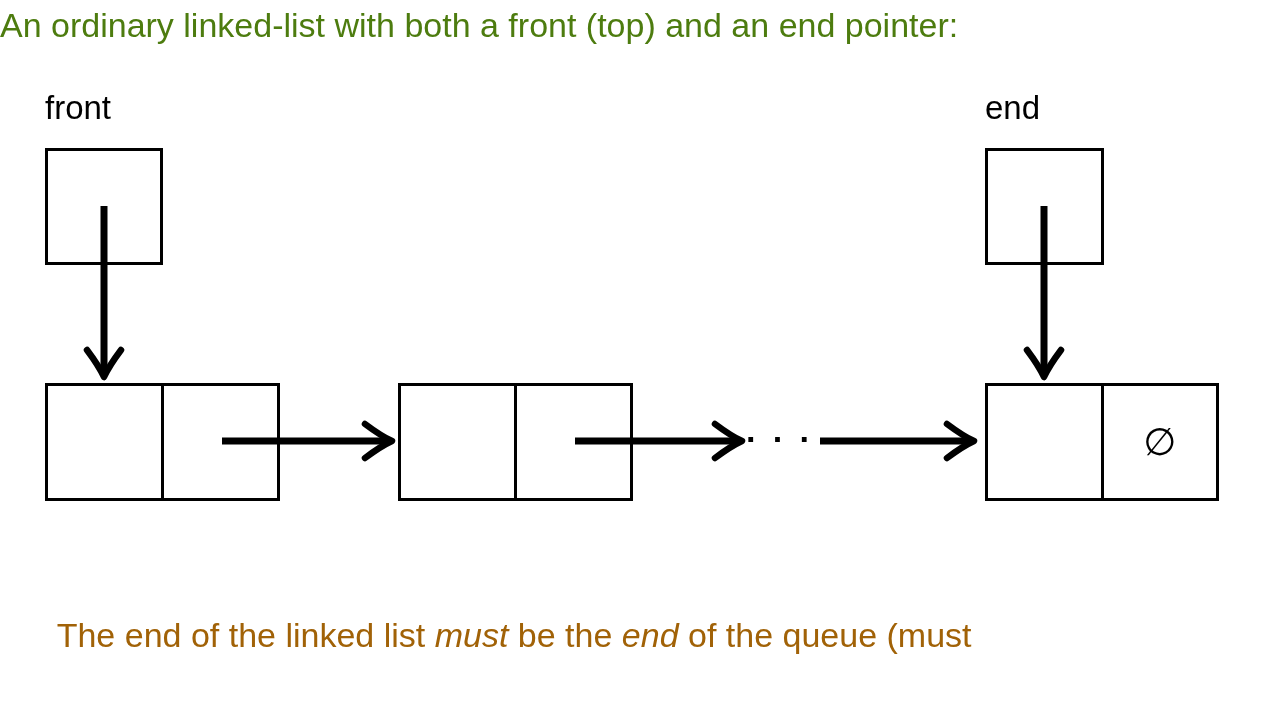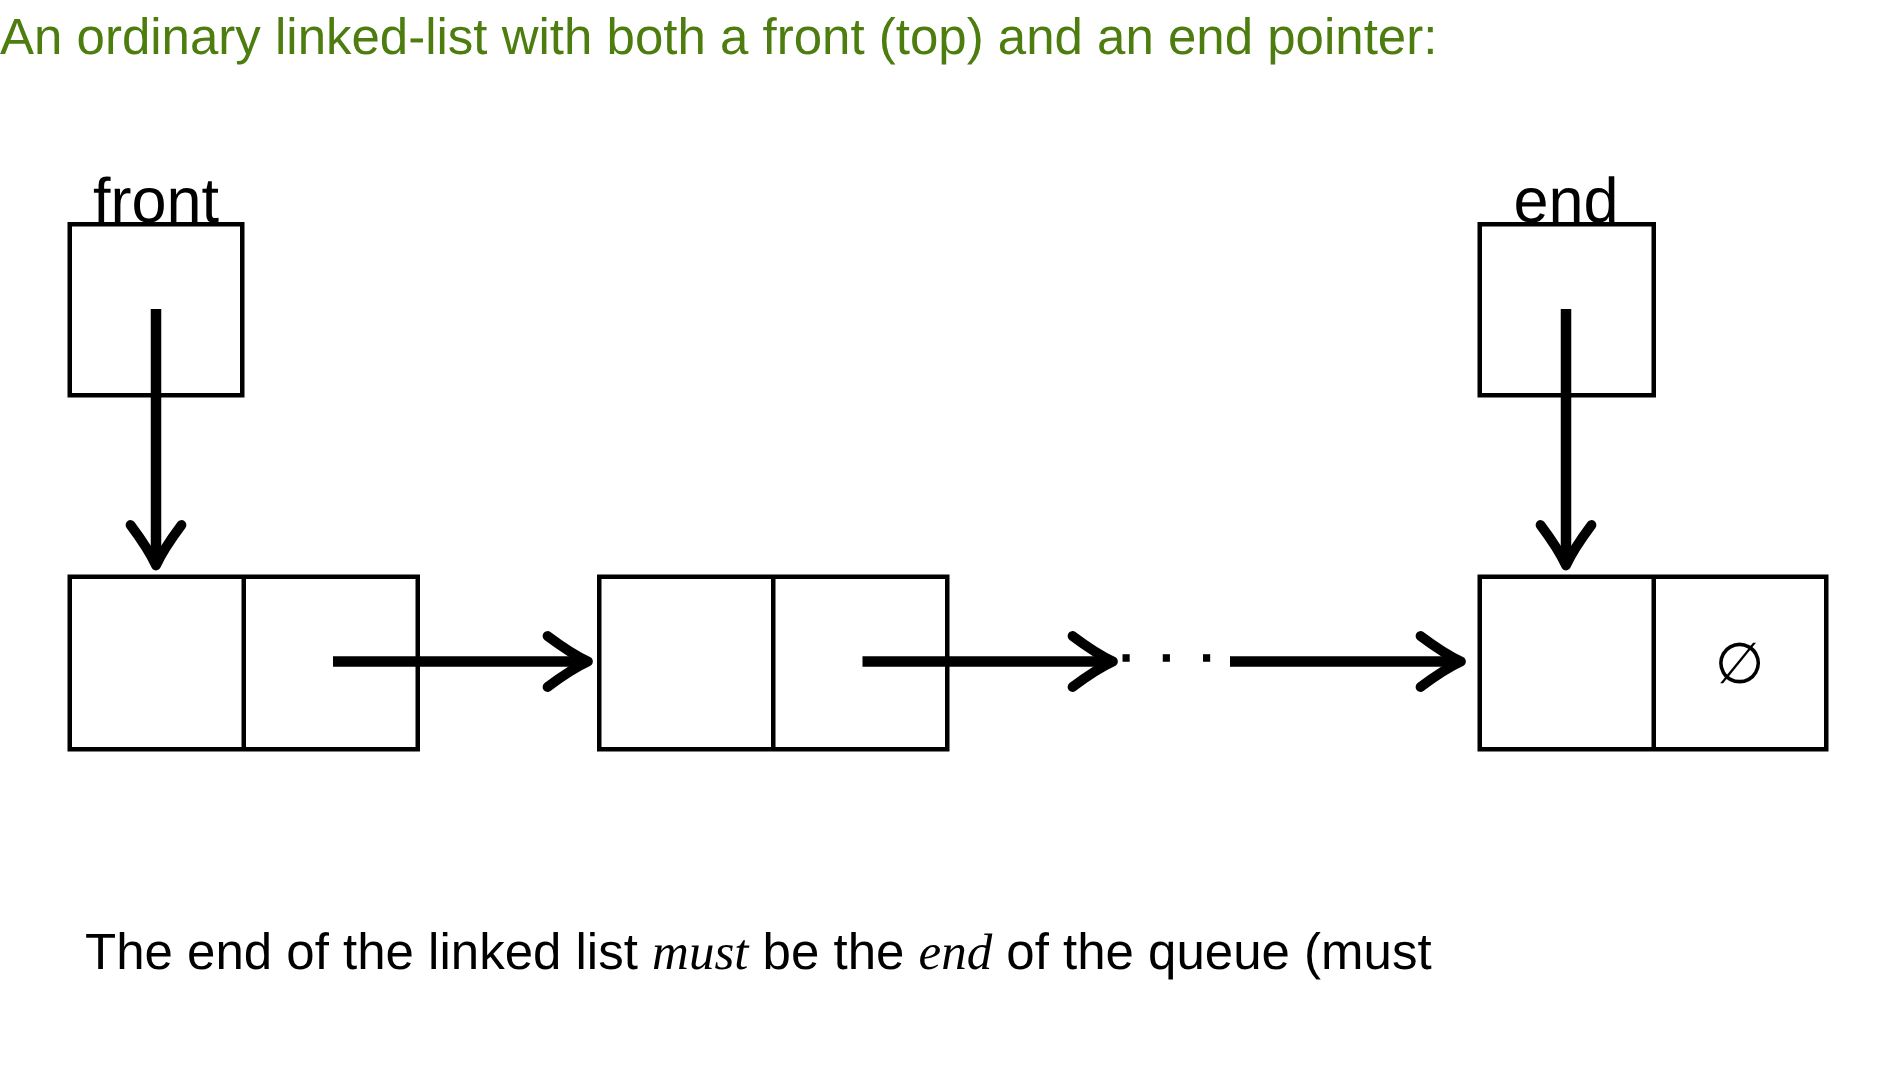--- a/index.html
+++ b/index.html
@@ -16,24 +16,24 @@
     position: absolute;
     left: 0; top: 4px;
     width: 1268px;
     font-size: 34px;
     line-height: 42px;
     color: #4d7c0f;
     white-space: nowrap;
   }
   .ptr-label {
     position: absolute;
-    top: 114px;
+    top: 88px;
     width: 118px;
-    text-align: center;
-    font-size: 42px;
+    text-align: left;
+    font-size: 33px;
     line-height: 40px;
     color: #000;
   }
   .front-label { left: 45px; }
   .end-label   { left: 985px; }
   .pbox {
     position: absolute;
     top: 148px;
     width: 118px;
     height: 117px;
@@ -91,22 +91,22 @@
     stroke-width: 7;
   }
   .para {
     position: absolute;
     left: 0; top: 553px;
     width: 1268px;
     font-size: 34px;
     line-height: 55px;
   }
   .pline { white-space: pre-wrap; }
-  .green  { color: #000000; }
-  .italic { font-style: italic; font-family: Liberation Serif, serif; }
+  .green  { color: #a16207; }
+  .italic { font-style: italic; }
 </style>
 </head>
 <body>
 
 <div class="slide">
 
   <div class="title">An ordinary linked-list with both a front (top) and an end pointer:</div>
 
   <div class="ptr-label front-label">front</div>
   <div class="ptr-label end-label">end</div>

